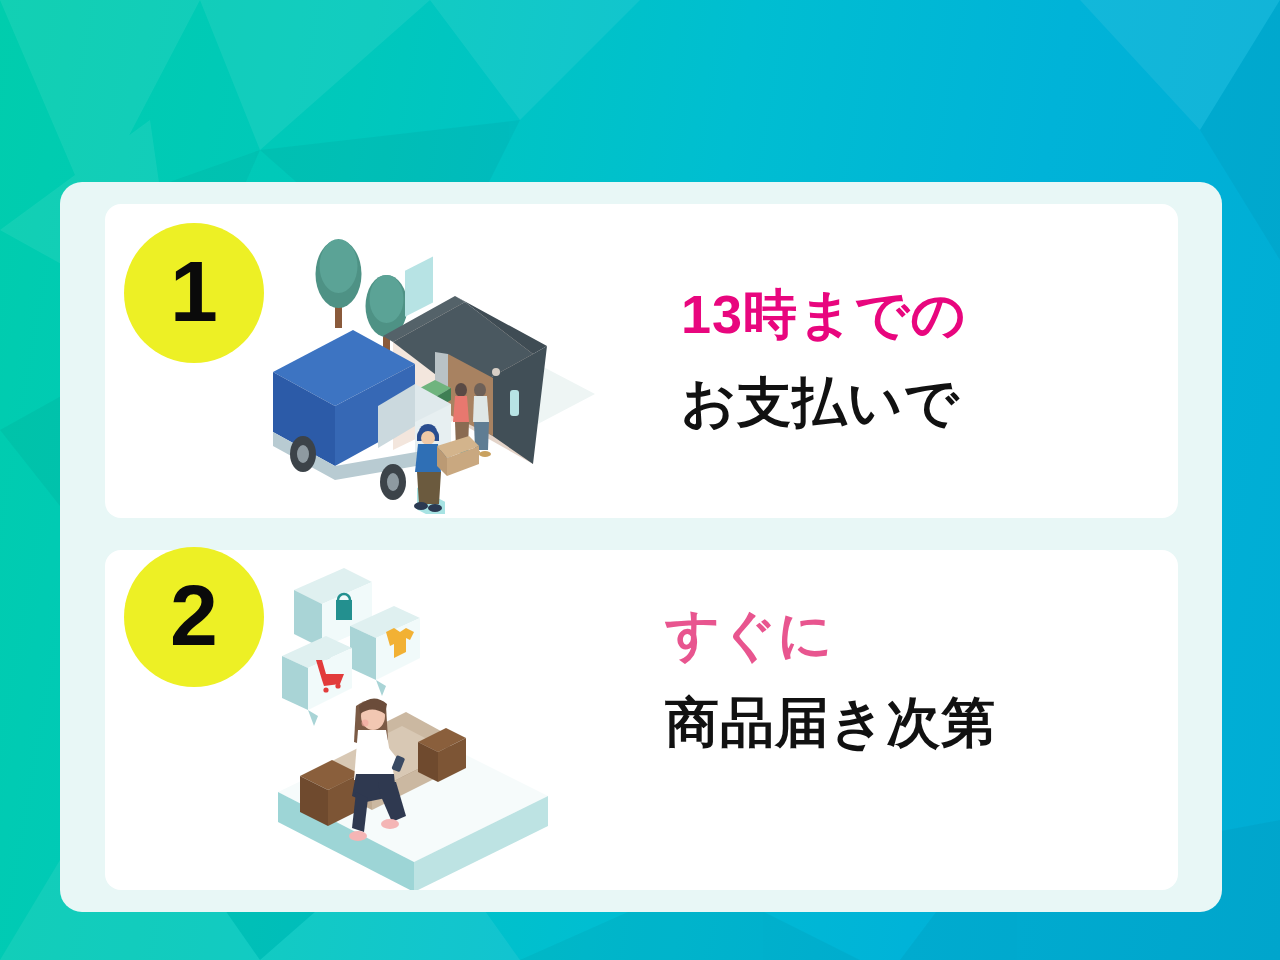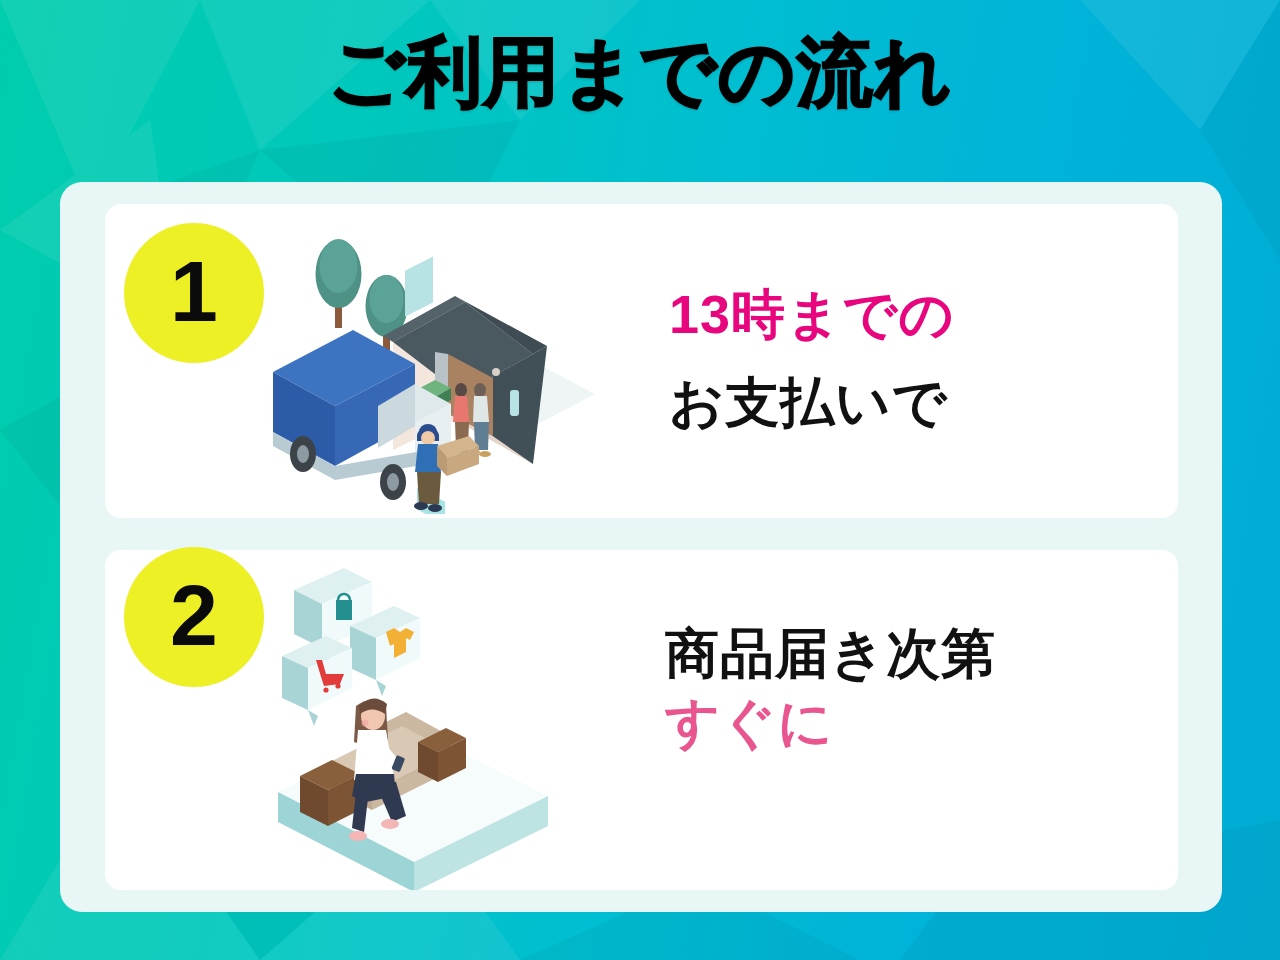--- a/index.html
+++ b/index.html
@@ -44,21 +44,21 @@
     background:#edf025; z-index:5;
     display:flex; align-items:center; justify-content:center;
     font-size:86px; font-weight:900; color:#0a0a0a; line-height:1;
     padding-bottom:4px; box-sizing:border-box;
   }
   .badge.b1 { left:19px; top:19px; }
   .badge.b2 { left:19px; top:365px; }
 
   
   .txt { position:absolute; z-index:4; }
-  .txt.t1 { left:564px; top:76px; }
+  .txt.t1 { left:576px; top:76px; }
   .txt.t2 { left:560px; top:428px; }
   .line { font-size:54px; font-weight:900; line-height:1.28; letter-spacing:1px; white-space:nowrap; }
   .pk1 { color:#e8067e; }
   .pk2 { color:#e8558f; }
   .bk  { color:#111111;margin-top:19px; }
 
   
   .illus { position:absolute; z-index:4; }
   .i1 { left:160px; top:10px; width:330px; height:300px; }
   .i2 { left:155px; top:10px; width:330px; height:330px; }
@@ -83,21 +83,20 @@
       <polygon points="90,210 260,150 180,330"></polygon>
       <polygon points="260,150 520,120 430,300"></polygon>
       <polygon points="0,430 180,330 150,620"></polygon>
       <polygon points="120,760 420,820 260,960"></polygon>
       <polygon points="520,960 860,960 700,880"></polygon>
       <polygon points="960,880 1280,820 1280,960 900,960"></polygon>
       <polygon points="1200,130 1280,0 1280,260"></polygon>
     </g>
   </svg>
 
-  <div class="title">ご利用までの流れ</div>
 
   <div class="panel">
 
     <div class="card c1">
 
       <svg class="illus i1" viewBox="0 0 330 300">
 
         <g>
           <rect x="70" y="88" width="7" height="26" fill="#8a5a3b"></rect>
           <ellipse cx="73.5" cy="60" rx="23" ry="34" fill="#4e9285"></ellipse>
@@ -249,19 +248,19 @@
           <path d="M118,222 h18 l10,34 -14,6 -12,-28 z" fill="#2f3950"></path>
           <path d="M96,232 l12,6 -4,34 -12,-4 z" fill="#2f3950"></path>
           <ellipse cx="98" cy="276" rx="9" ry="5" fill="#f4b5b5"></ellipse>
           <ellipse cx="130" cy="264" rx="9" ry="5" fill="#f4b5b5"></ellipse>
         </g>
       </svg>
 
       <div class="badge b2" style="top:-3px;left:19px">2</div>
 
       <div class="txt t2" style="top:50px">
+        <div class="line pk2">すぐに</div>
         <div class="line bk">商品届き次第</div>
-        <div class="line pk2">すぐに</div>
       </div>
     </div>
 
   </div>
 </div>
 
 </body></html>

